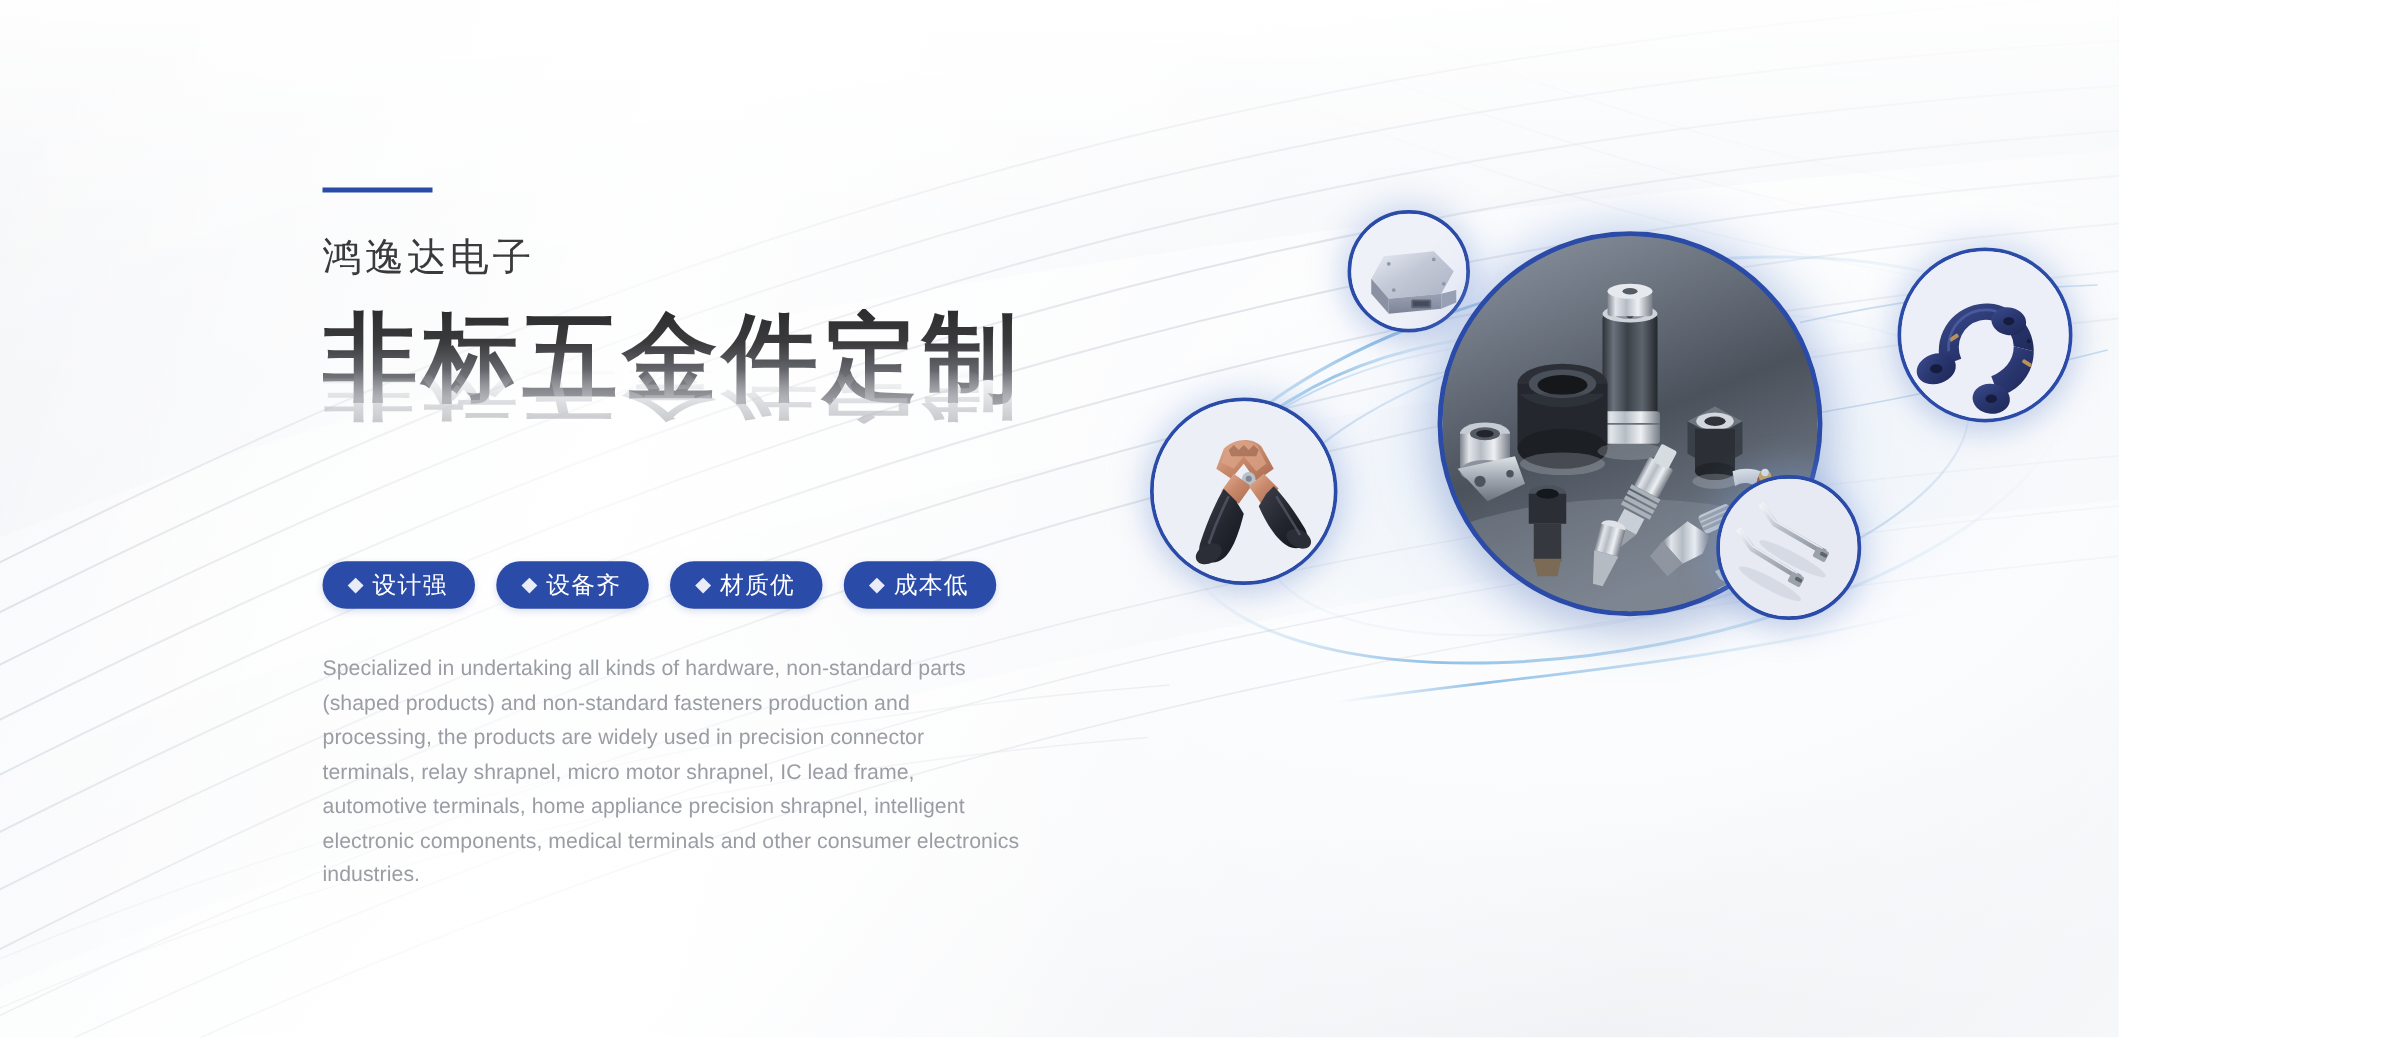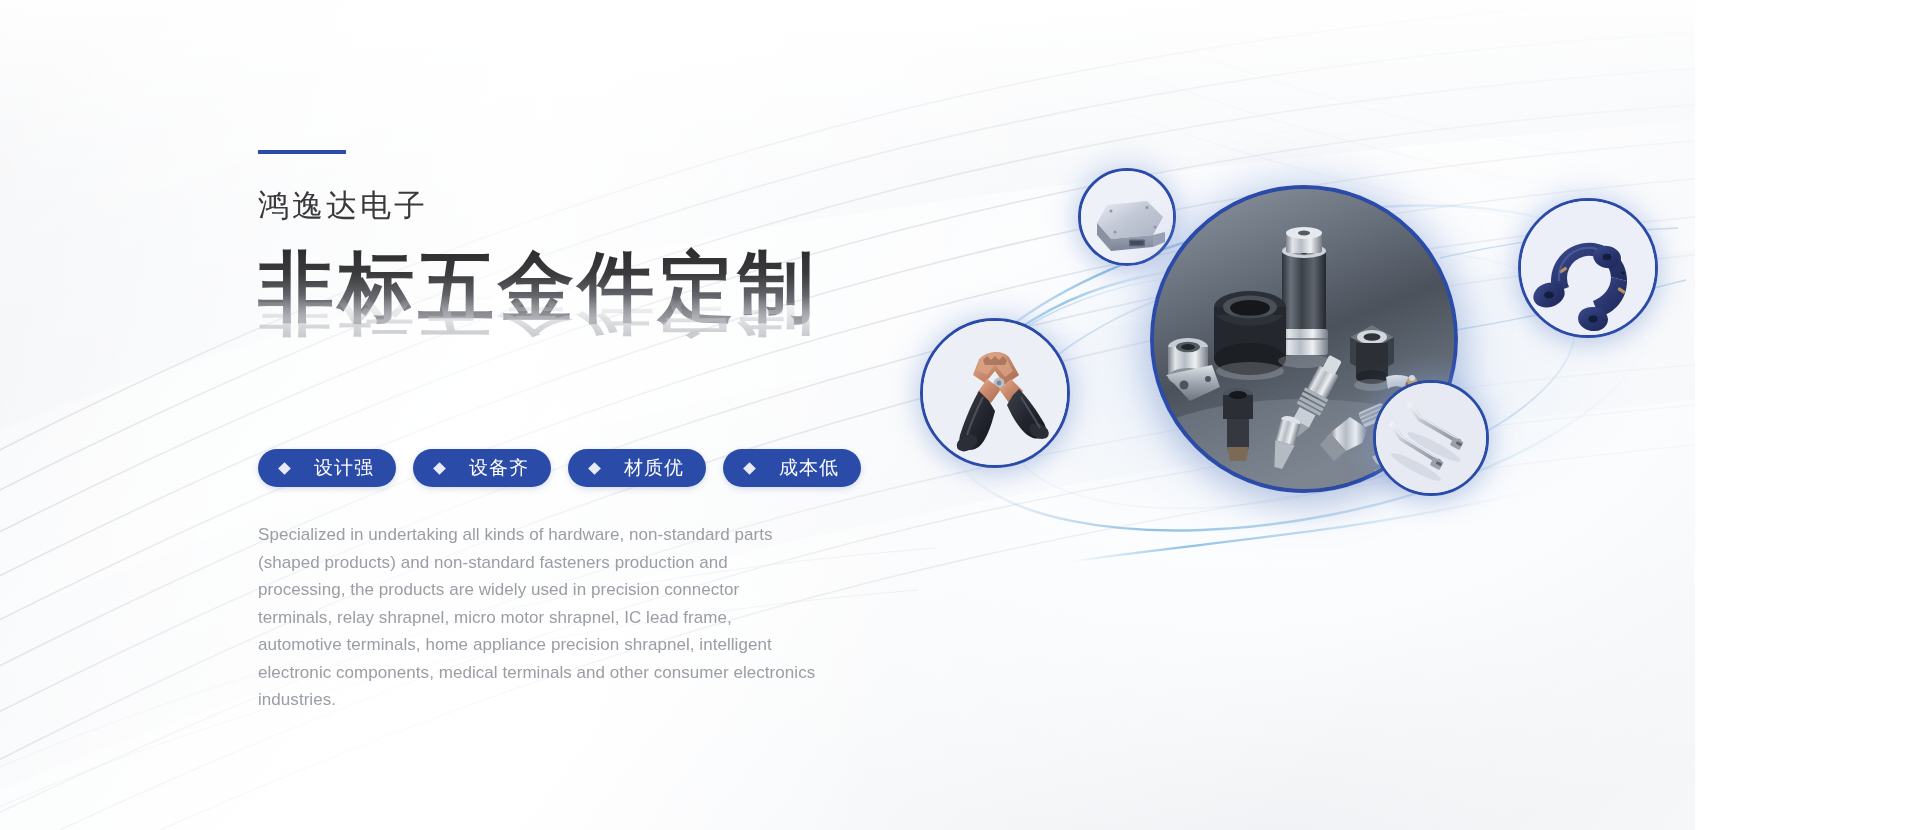--- a/index.html
+++ b/index.html
@@ -110,21 +110,21 @@
   .badges {
     display: flex;
     gap: 17px;
     margin-top: 52px;
     margin-bottom: 34px;
   }
 
   .badge {
     display: inline-flex;
     align-items: center;
-    gap: 25px;
+    gap: 9px;
     background: #2b4ba8;
     color: #ffffff;
     border-radius: 999px;
     padding: 0 22px;
     height: 38px;
     font-size: 19px;
     letter-spacing: 1px;
     white-space: nowrap;
     box-shadow: 0 2px 6px rgba(43,75,168,.18);
   }

